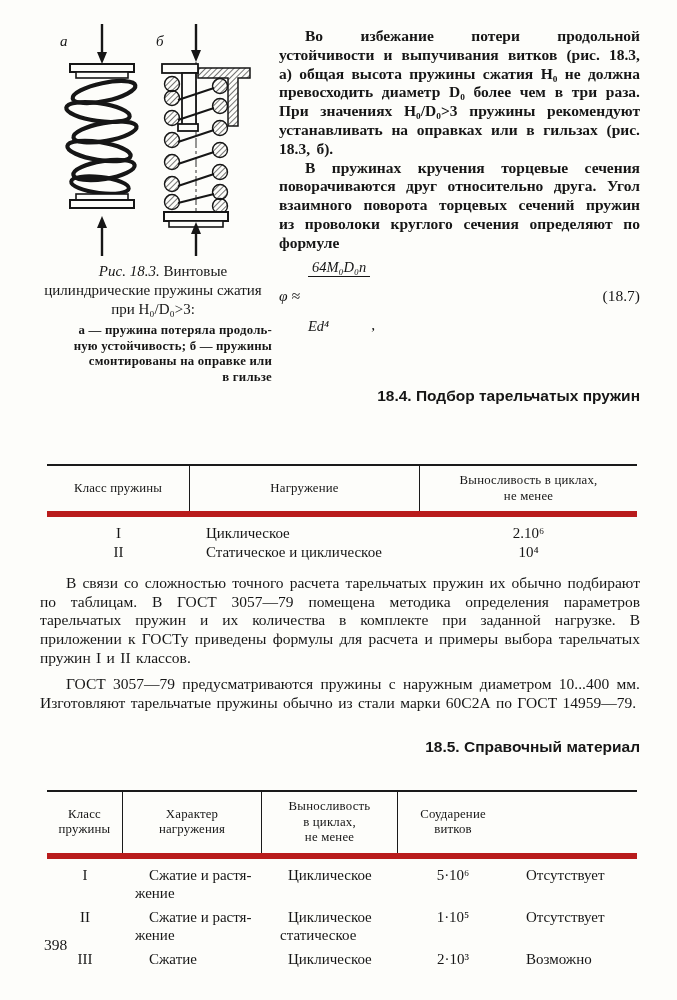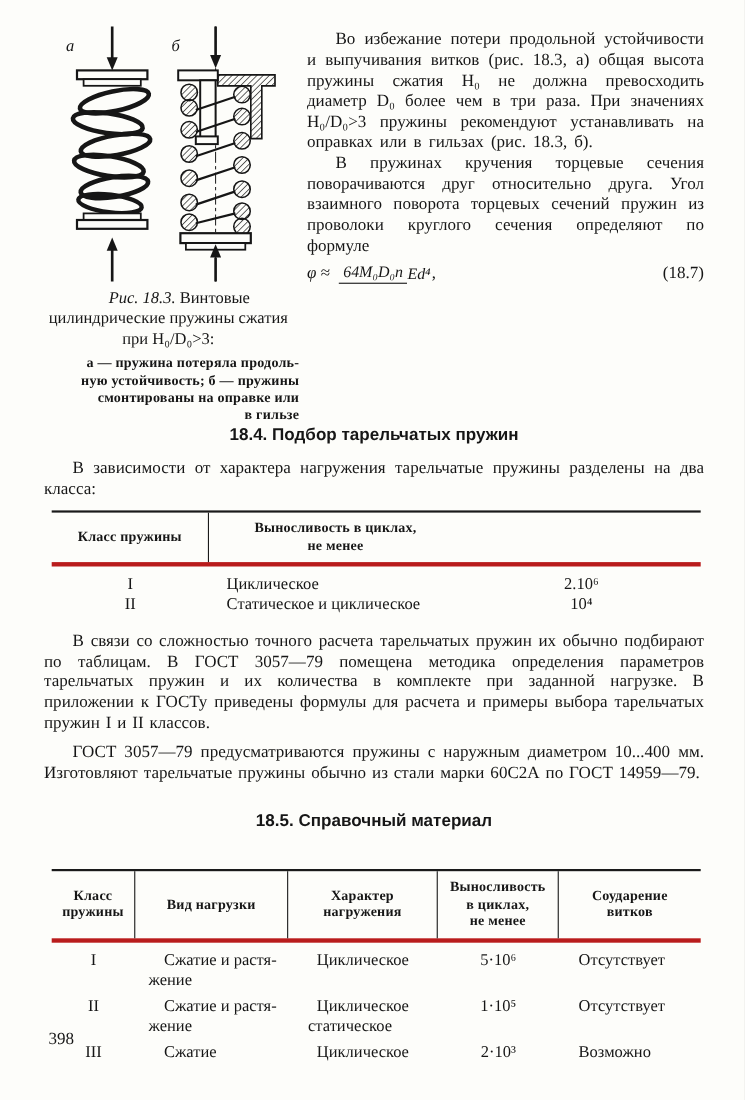--- a/index.html
+++ b/index.html
@@ -10,37 +10,37 @@
   }
   
   .figure-wrap{position:absolute; left:42px; top:22px; width:224px; height:238px;}
   .fig-caption{position:absolute; left:34px; top:262px; width:238px; text-align:center;}
   .fig-caption-title{font-size:15px; line-height:19px;}
   .fig-caption-title .cap-label{font-style:italic;margin-left:20px;}
   .fig-caption-notes{margin-top:4px; font-size:12.8px; line-height:15.6px; white-space:pre-line; font-weight:bold; font-family:"Liberation Serif",serif;}
   .fig-caption-notes{font-weight:bold; letter-spacing:.2px;text-align:right;}
   
   .col-right{position:absolute; left:279px; top:27px; width:361px;}
-  .col-right p{margin:0; font-size:15.5px; line-height:18.8px; text-align:justify; word-spacing:2.5px;}
+  .col-right p{margin:0; font-size:15.5px; line-height:18.8px; text-align:justify; word-spacing:2.5px;font-weight:bold;}
   .col-right p.indent{text-indent:26px;}
   .formula{display:flex; align-items:center; margin:6px 0 5px 0; font-size:15.5px;}
   .formula .lhs{font-style:italic; margin-right:8px;}
-  .frac{display:inline-flex; flex-direction:row; align-items:flex-end; font-style:italic; font-size:14.5px; line-height:16px;}
+  .frac{display:inline-flex; flex-direction:column; align-items:flex-start; font-style:italic; font-size:14.5px; line-height:16px;}
   .frac .num{padding:0 4px 1px 4px; border-bottom:1.4px solid #161616;}
-  .frac .den{padding-top:1px;}
+  .frac .den{padding-top:1px;margin-top:40px;}
   .formula .comma{align-self:flex-end; margin-left:1px;}
   .formula .eqnum{margin-left:auto; font-size:15.5px;}
   
-  .sec-heading{position:absolute; left:40px; width:600px; margin:0; text-align:center;
+  .sec-heading{position:absolute; left:40px; width:600px; margin:0; text-align:right;
     font-family:"Liberation Sans","DejaVu Sans",sans-serif; font-weight:700; font-size:15.5px;}
   .fullp{position:absolute; left:40px; width:600px; margin:0; font-size:15.5px; line-height:18.7px;
     text-align:justify; text-indent:26px; word-spacing:1.5px;}
   
   .tbl{position:absolute; left:47px; width:590px; border-top:2px solid #1a1a1a;}
-  .tbl .thead{display:grid; border-bottom:4px solid #b91c1c;font-weight:bold;}
+  .tbl .thead{display:grid; border-bottom:6px solid #b91c1c;}
   .tbl .thead .th{display:flex; align-items:center; justify-content:center; text-align:center;
     font-size:12.8px; line-height:15.5px; padding:7px 3px; white-space:pre-line; letter-spacing:.2px;}
   .tbl .thead .th{border-right:1.2px solid #1a1a1a;}
   .tbl .thead .th:last-child{border-right:none;}
   .tbl .tbody{display:grid; padding-top:7px;}
   .tbl .td{font-size:15px; line-height:18.5px; white-space:pre-line;}
   .t1 .thead, .t1 .tbody{grid-template-columns:143px 230px 217px;}
   .t1 .td.c1{text-align:center;}
   .t1 .td.c2{padding-left:16px;}
   .t1 .td.c3{text-align:center;}
@@ -144,25 +144,25 @@
       <span class="frac">
         <span class="num">64M₀D₀n</span>
         <span class="den">Ed⁴</span>
       </span>
       <span class="comma">,</span>
       <span class="eqnum">(18.7)</span>
     </div>
   </div>
 
   <h2 class="sec-heading" style="top:387px;">18.4. Подбор тарельчатых пружин</h2>
-  <p class="fullp" style="top:417px;">В зависимости от характера нагружения тарельчатые пружины разделены на два класса:</p>
 
   <div class="tbl t1" style="top:464px;">
     <div class="thead">
       <div class="th">Класс пружины</div>
+      <div class="th">Нагружение</div>
       <div class="th">Выносливость в циклах,
 не менее</div>
     </div>
     <div class="tbody">
       <div class="td c1">I</div>
       <div class="td c2">Циклическое</div>
       <div class="td c3">2.10⁶</div>
       <div class="td c1">II</div>
       <div class="td c2">Статическое и циклическое</div>
       <div class="td c3">10⁴</div>
@@ -172,21 +172,20 @@
   <p class="fullp" style="top:562px;margin-top:12px;">В связи со сложностью точного расчета тарельчатых пружин их обычно подбирают по таблицам. В ГОСТ 3057—79 помещена методика определения параметров тарельчатых пружин и их количества в комплекте при заданной нагрузке. В приложении к ГОСТу приведены формулы для расчета и примеры выбора тарельчатых пружин I и II классов.</p>
   <p class="fullp" style="top:675px;">ГОСТ 3057—79 предусматриваются пружины с наружным диаметром 10...400 мм. Изготовляют тарельчатые пружины обычно из стали марки 60С2А по ГОСТ 14959—79.</p>
 
   <h2 class="sec-heading" style="top:738px;">18.5. Справочный материал</h2>
 
 
   <div class="tbl t2" style="top:790px;">
     <div class="thead">
       <div class="th">Класс
 пружины</div>
-      <div class="th">Вид нагрузки</div>
       <div class="th">Характер
 нагружения</div>
       <div class="th">Выносливость
 в циклах,
 не менее</div>
       <div class="th">Соударение
 витков</div>
     </div>
     <div class="tbody">
       <div class="td c1">I</div>

